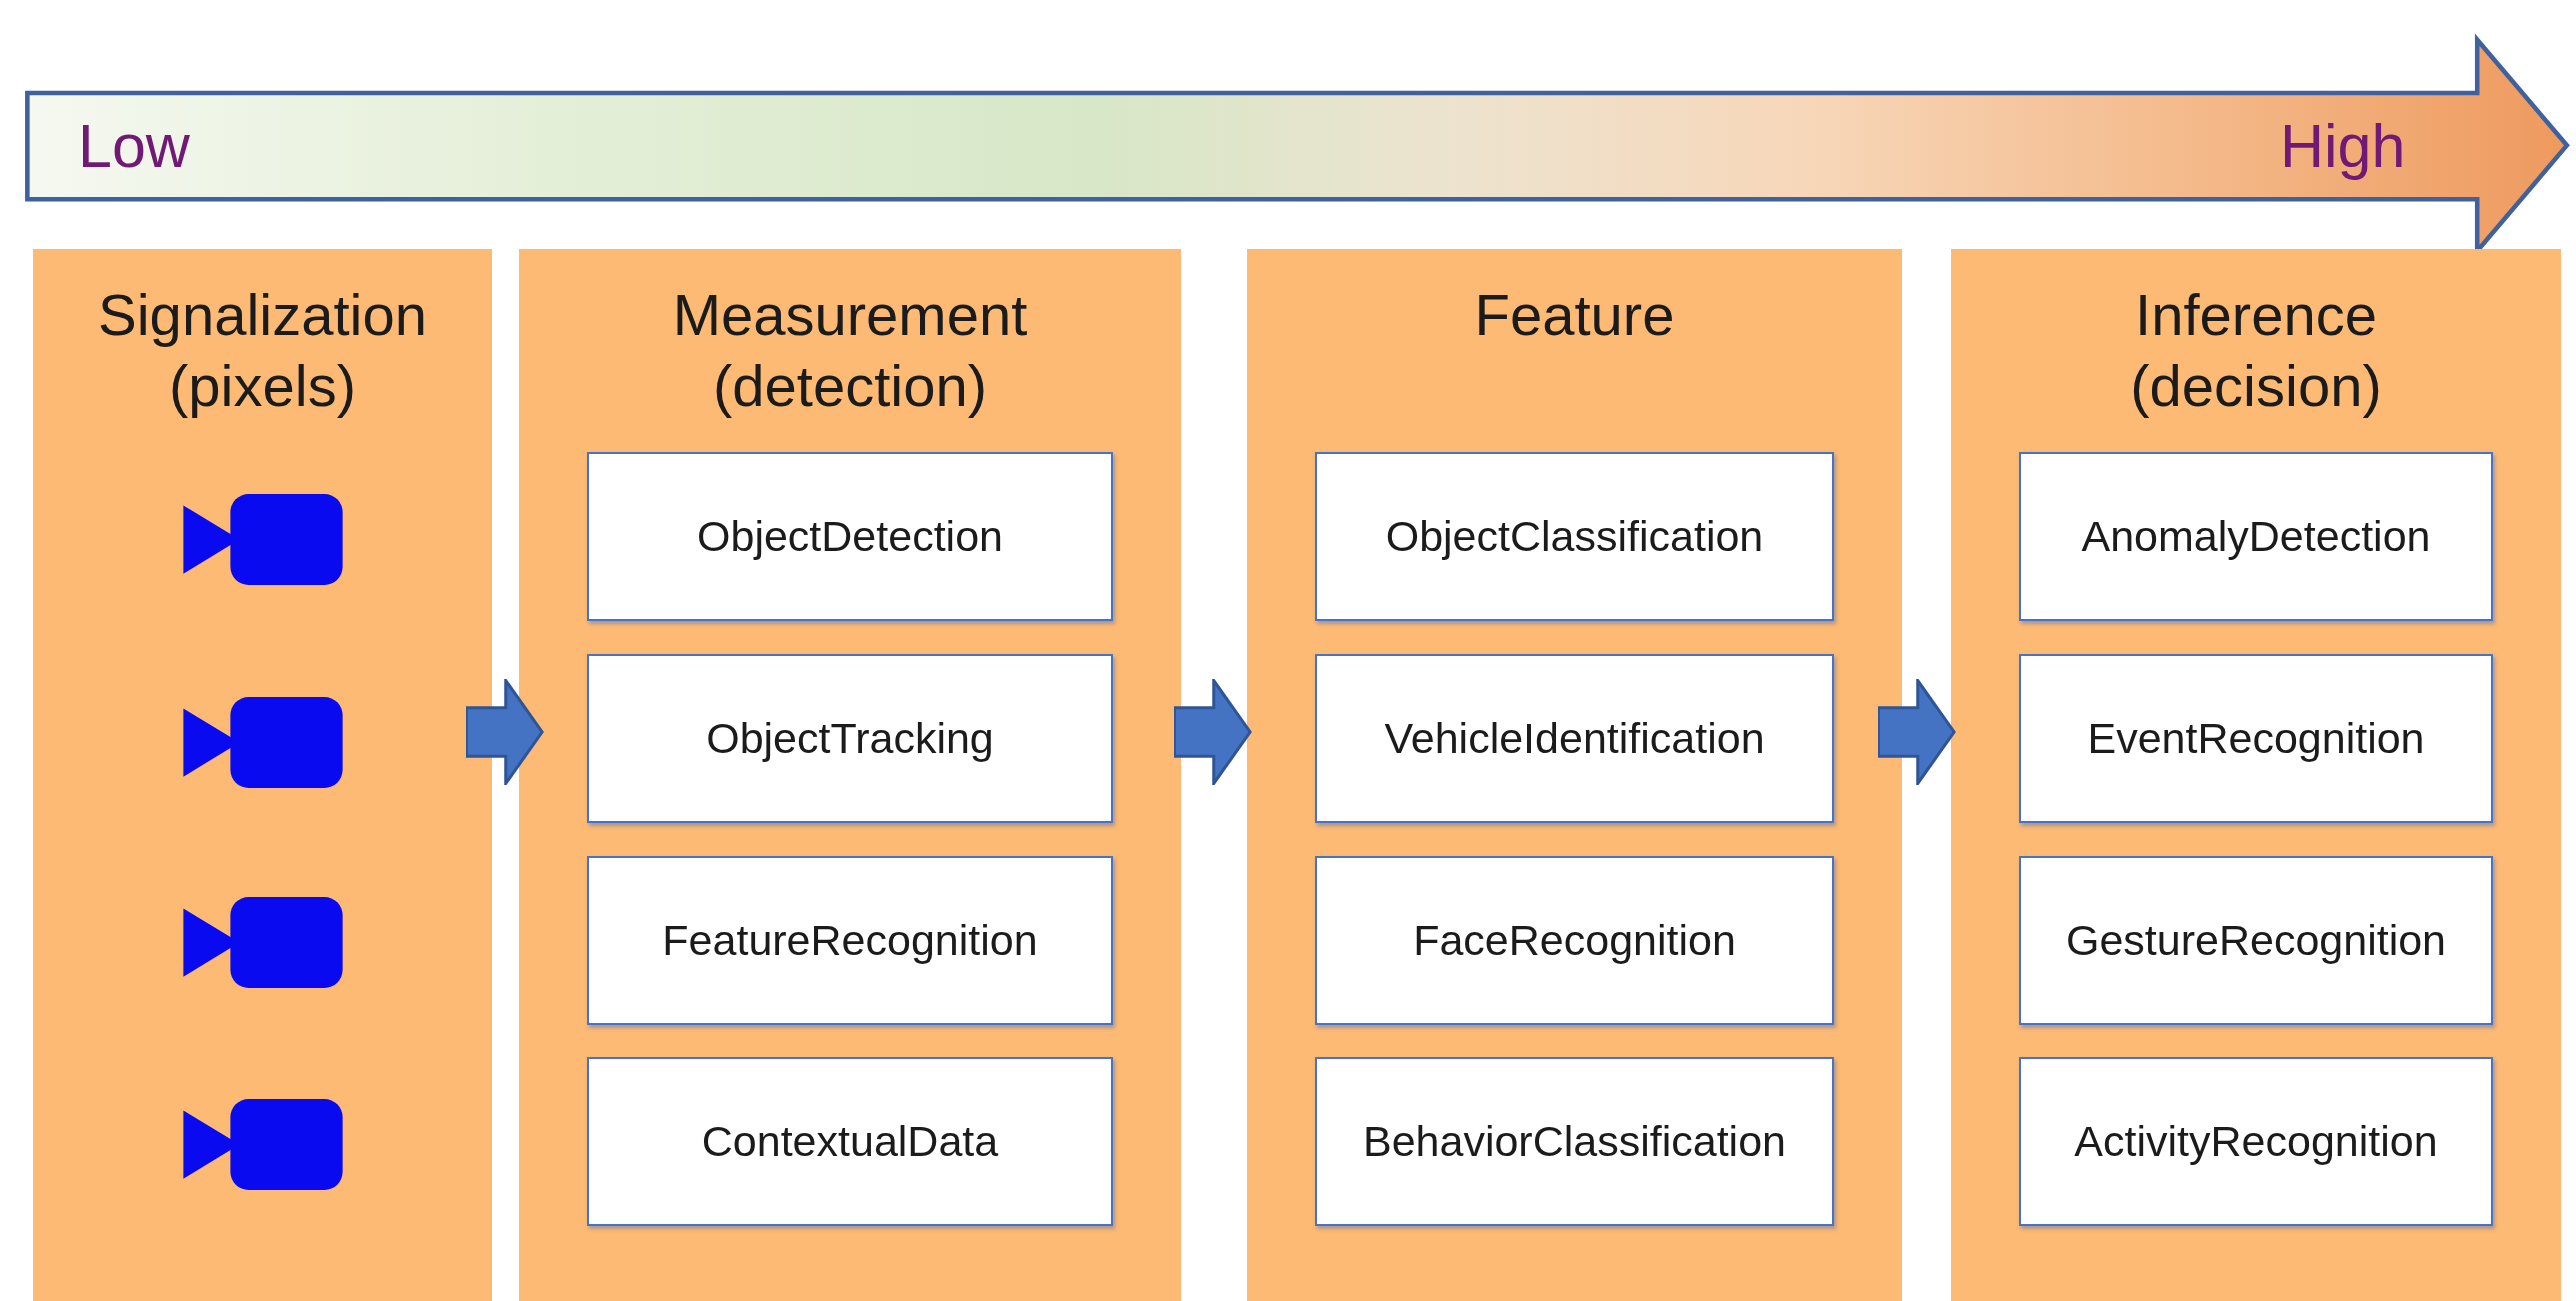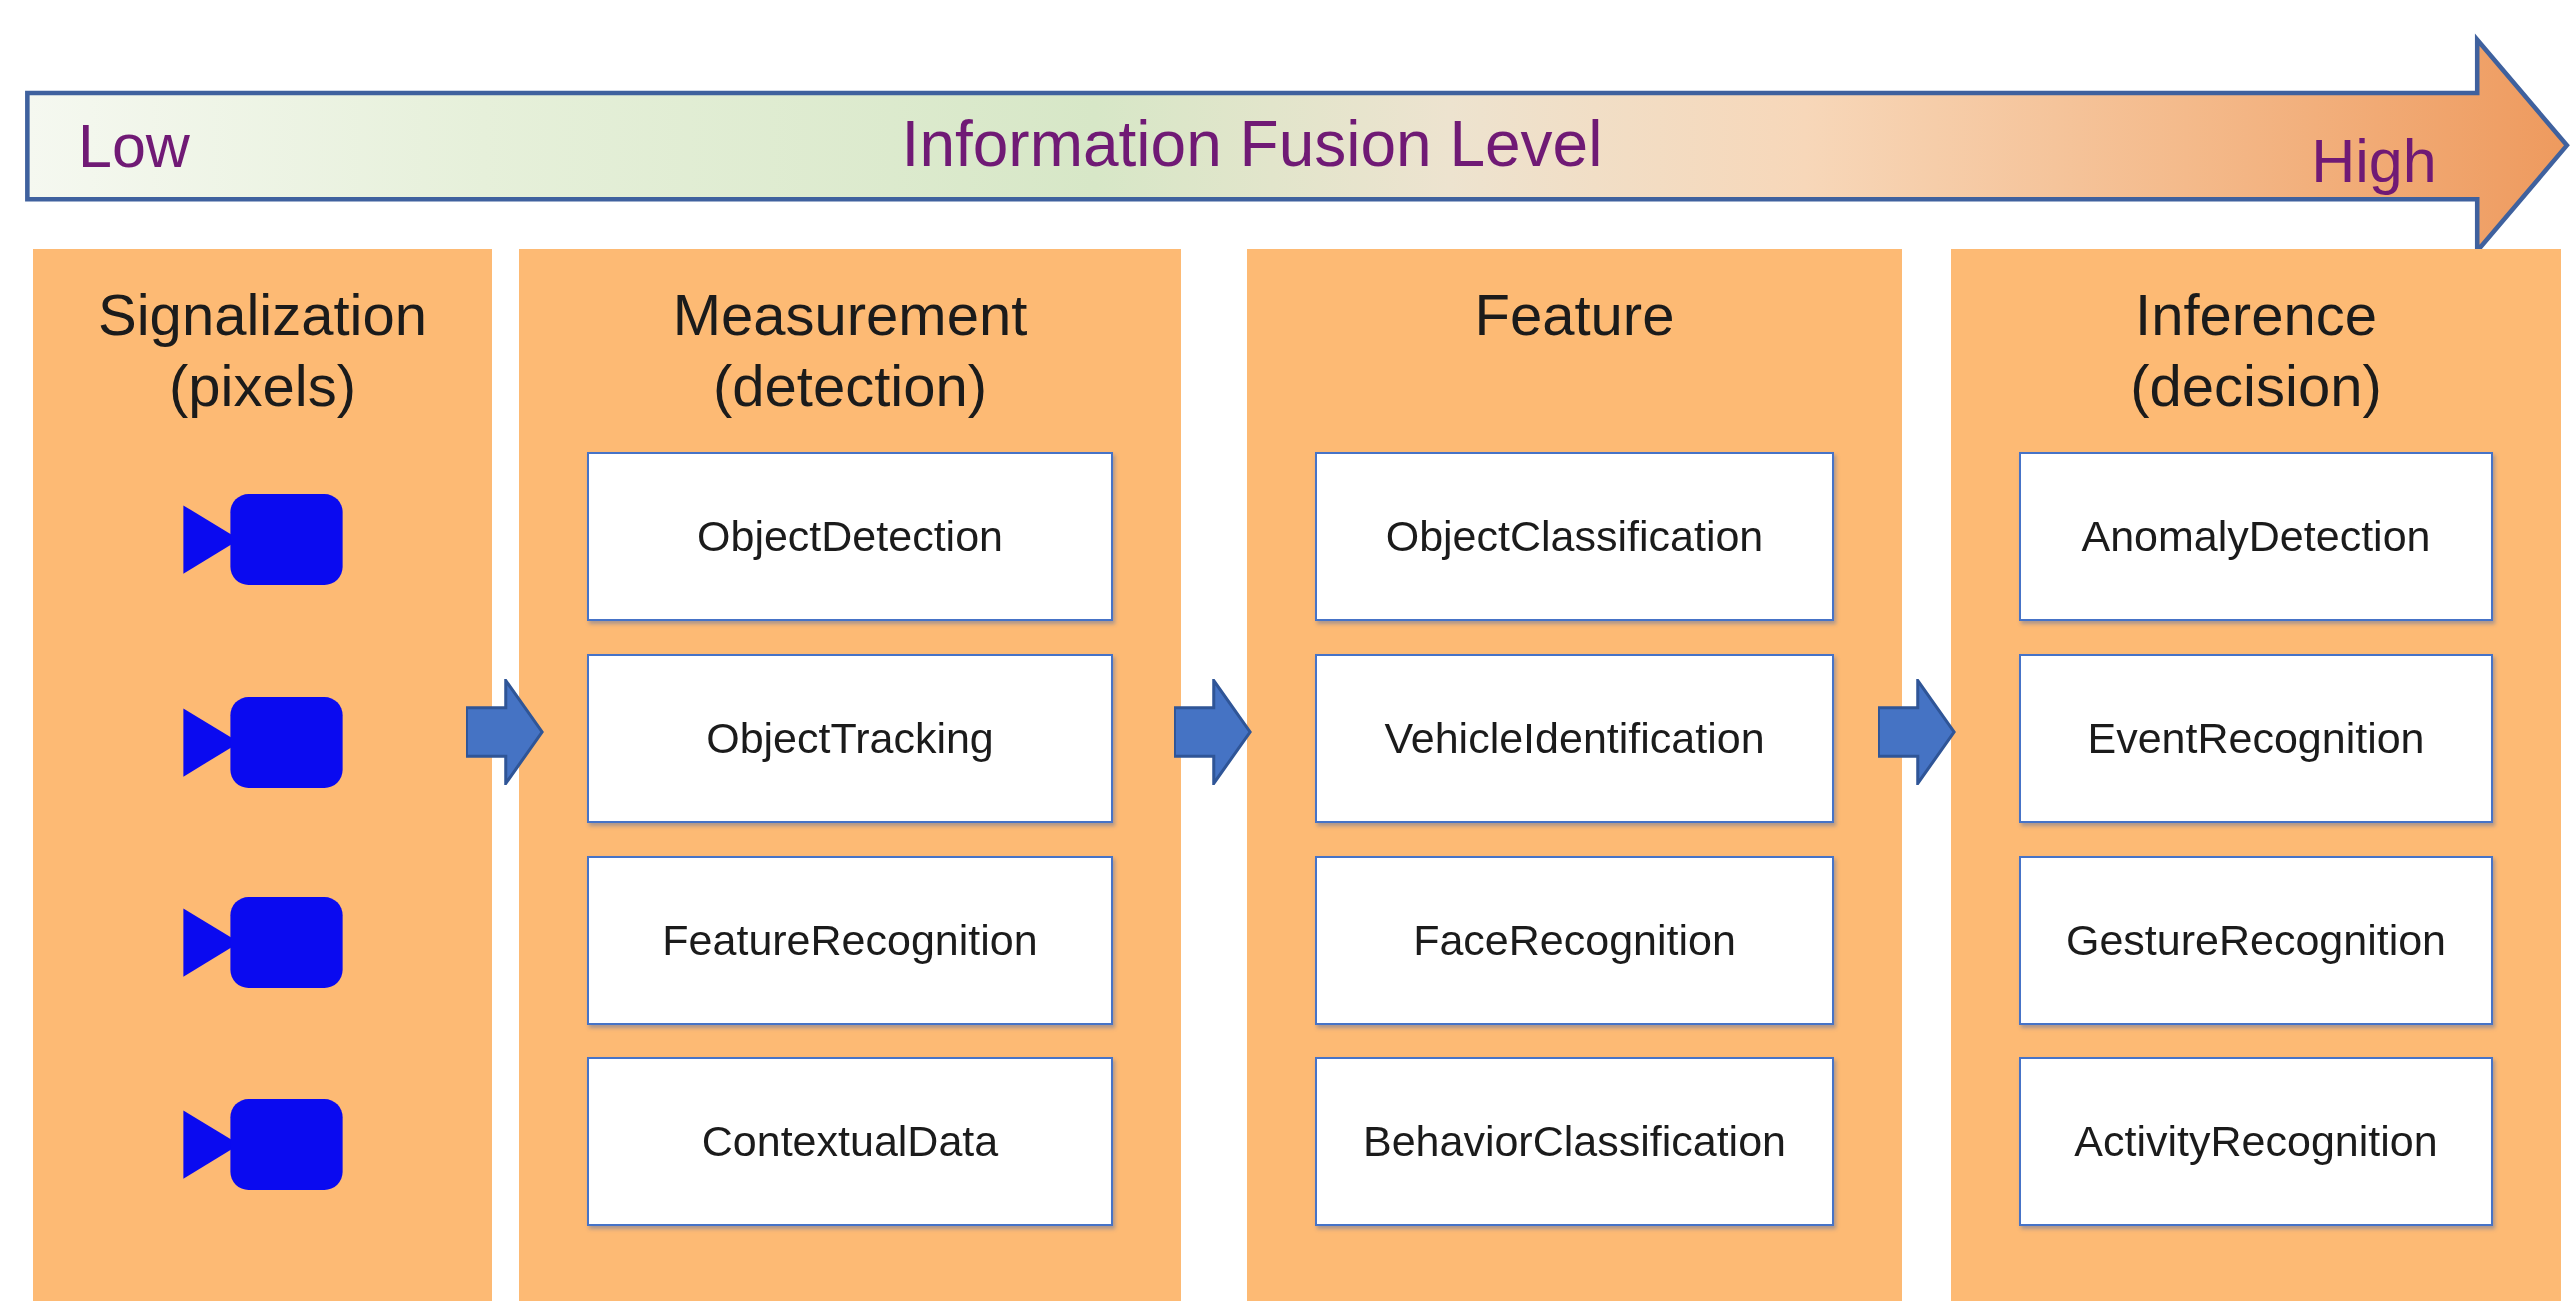--- a/index.html
+++ b/index.html
@@ -12,21 +12,21 @@
   .stage{position:absolute;inset:0;}
 
   
   .fusion-arrow-svg{position:absolute;left:0;top:0;}
   .arrow-label{
     position:absolute;color:#701a75;
     font-size:61px;line-height:65px;white-space:nowrap;
   }
   .lbl-low{left:78px;top:114px;}
   .lbl-title{left:27px;top:112px;width:2450px;text-align:center;font-size:64px;}
-  .lbl-high{left:2280px;top:129px;width:188px;text-align:center;}
+  .lbl-high{left:2280px;top:114px;width:188px;text-align:left;}
 
   
   .panel{
     position:absolute;top:249px;height:1166px;
     background:#fdba74;
     padding-left:18px;
   }
   .p1{left:33px;width:441px;}
   .p2{left:519px;width:644px;}
   .p3{left:1247px;width:637px;}
@@ -77,21 +77,20 @@
         <stop offset="0.42" stop-color="#D7E7C7"></stop>
         <stop offset="0.56" stop-color="#EDE3CF"></stop>
         <stop offset="0.70" stop-color="#F7D7B9"></stop>
         <stop offset="0.85" stop-color="#F4BA8B"></stop>
         <stop offset="1" stop-color="#EE9A5E"></stop>
       </linearGradient>
     </defs>
     <polygon points="36,122 3260,122 3260,52 3378,191 3260,330 3260,262 36,262" fill="url(#fusionGrad)" stroke="#3F619E" stroke-width="6"></polygon>
   </svg>
   <div class="arrow-label lbl-low">Low</div>
-  <div class="arrow-label lbl-title">Information Fusion Level</div>
   <div class="arrow-label lbl-high">High</div>
 
   <div class="panel p1">
     <div class="panel-title">
       <div>Signalization</div>
       <div>(pixels)</div>
     </div>
     <svg class="cam c1" viewBox="0 0 210 120">
       <polygon points="0,15 0,105 74,60" fill="#0A0AF0"></polygon>
       <rect x="62" y="0" width="148" height="120" rx="24" fill="#0A0AF0"></rect>

